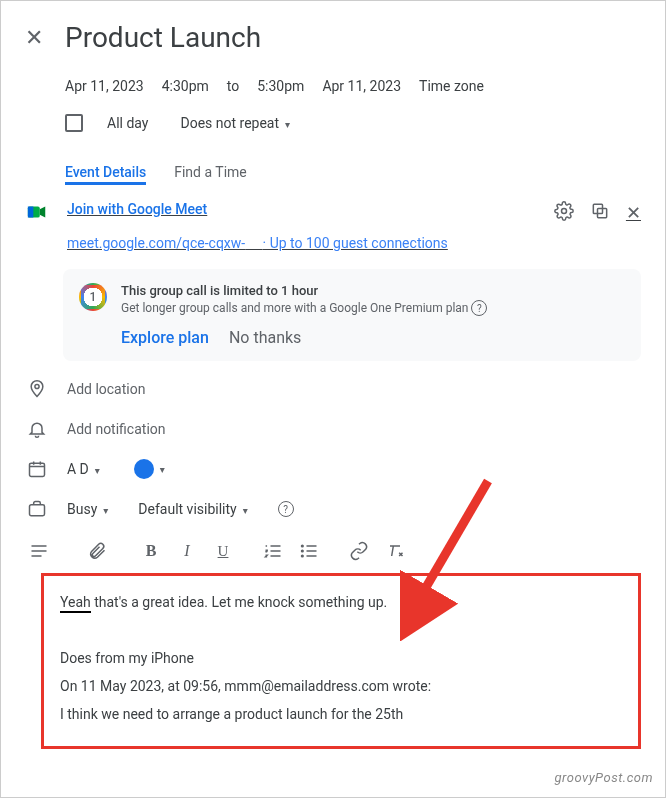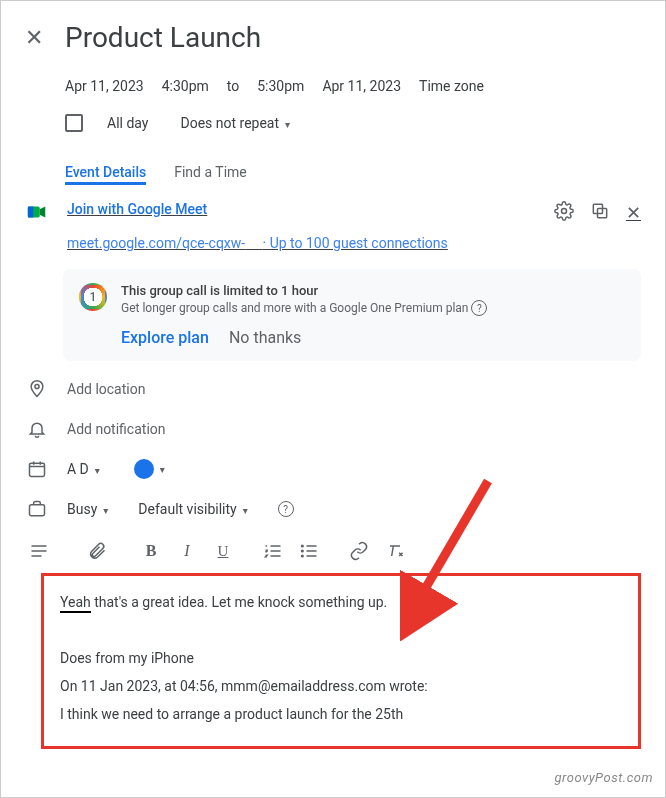--- a/index.html
+++ b/index.html
@@ -349,21 +349,21 @@
       </svg>
   </span>
 </div>
 
 <div class="description-box">
   <div>
     <span class="yeah-underline">Yeah</span><span> that's a great idea. Let me knock something up.</span>
   </div>
   <div>&nbsp;</div>
   <div>Does from my iPhone</div>
-  <div>On 11 Jan 2023, at 04:56, mmm@emailaddress.com wrote:</div>
+  <div>On 11 May 2023, at 09:56, mmm@emailaddress.com wrote:</div>
   <div>I think we need to arrange a product launch for the 25th</div>
 </div>
 
 <svg class="arrow" width="100" height="170">
   <defs>
     <marker id="ah" markerWidth="8" markerHeight="8" refX="2" refY="4" orient="auto">
       <path d="M0,0 L8,4 L0,8 Z" fill="#e8352b"></path>
     </marker>
   </defs>
   <line x1="88" y1="10" x2="18" y2="130" stroke="#e8352b" stroke-width="9" marker-end="url(#ah)"></line>

